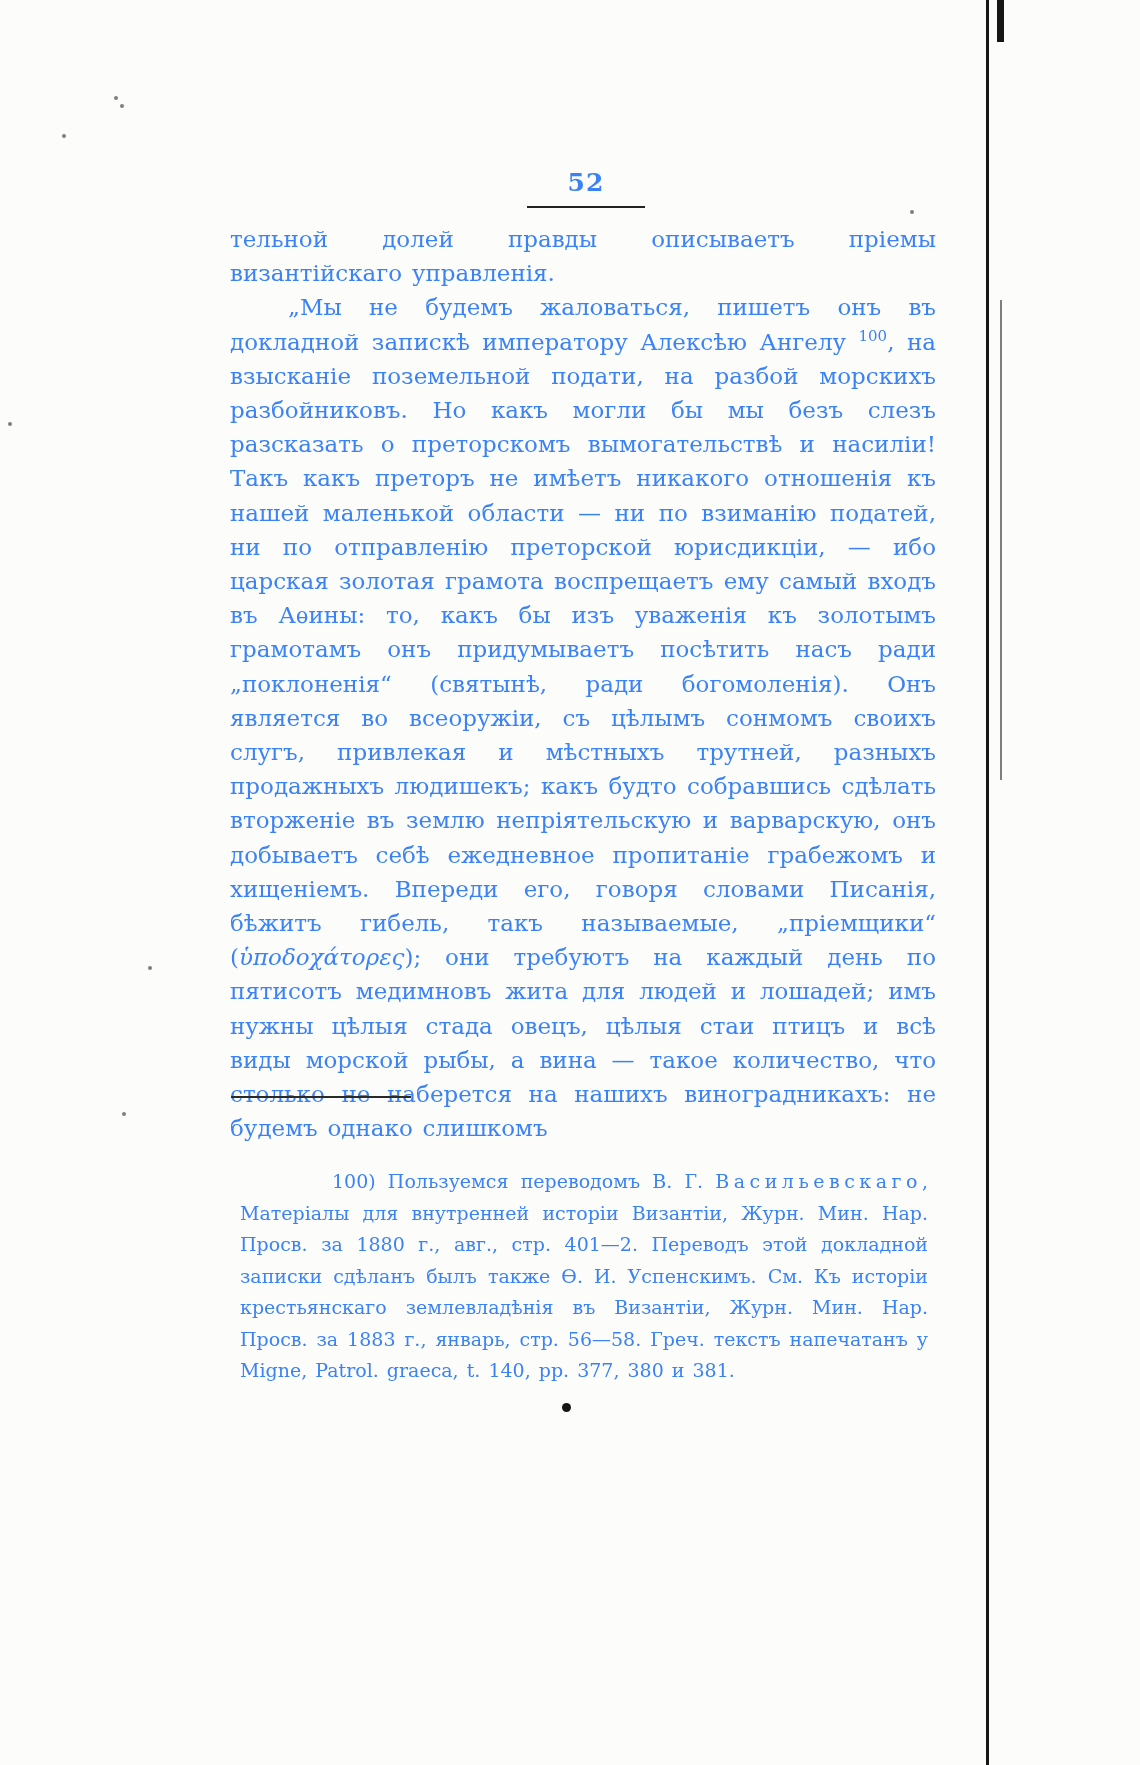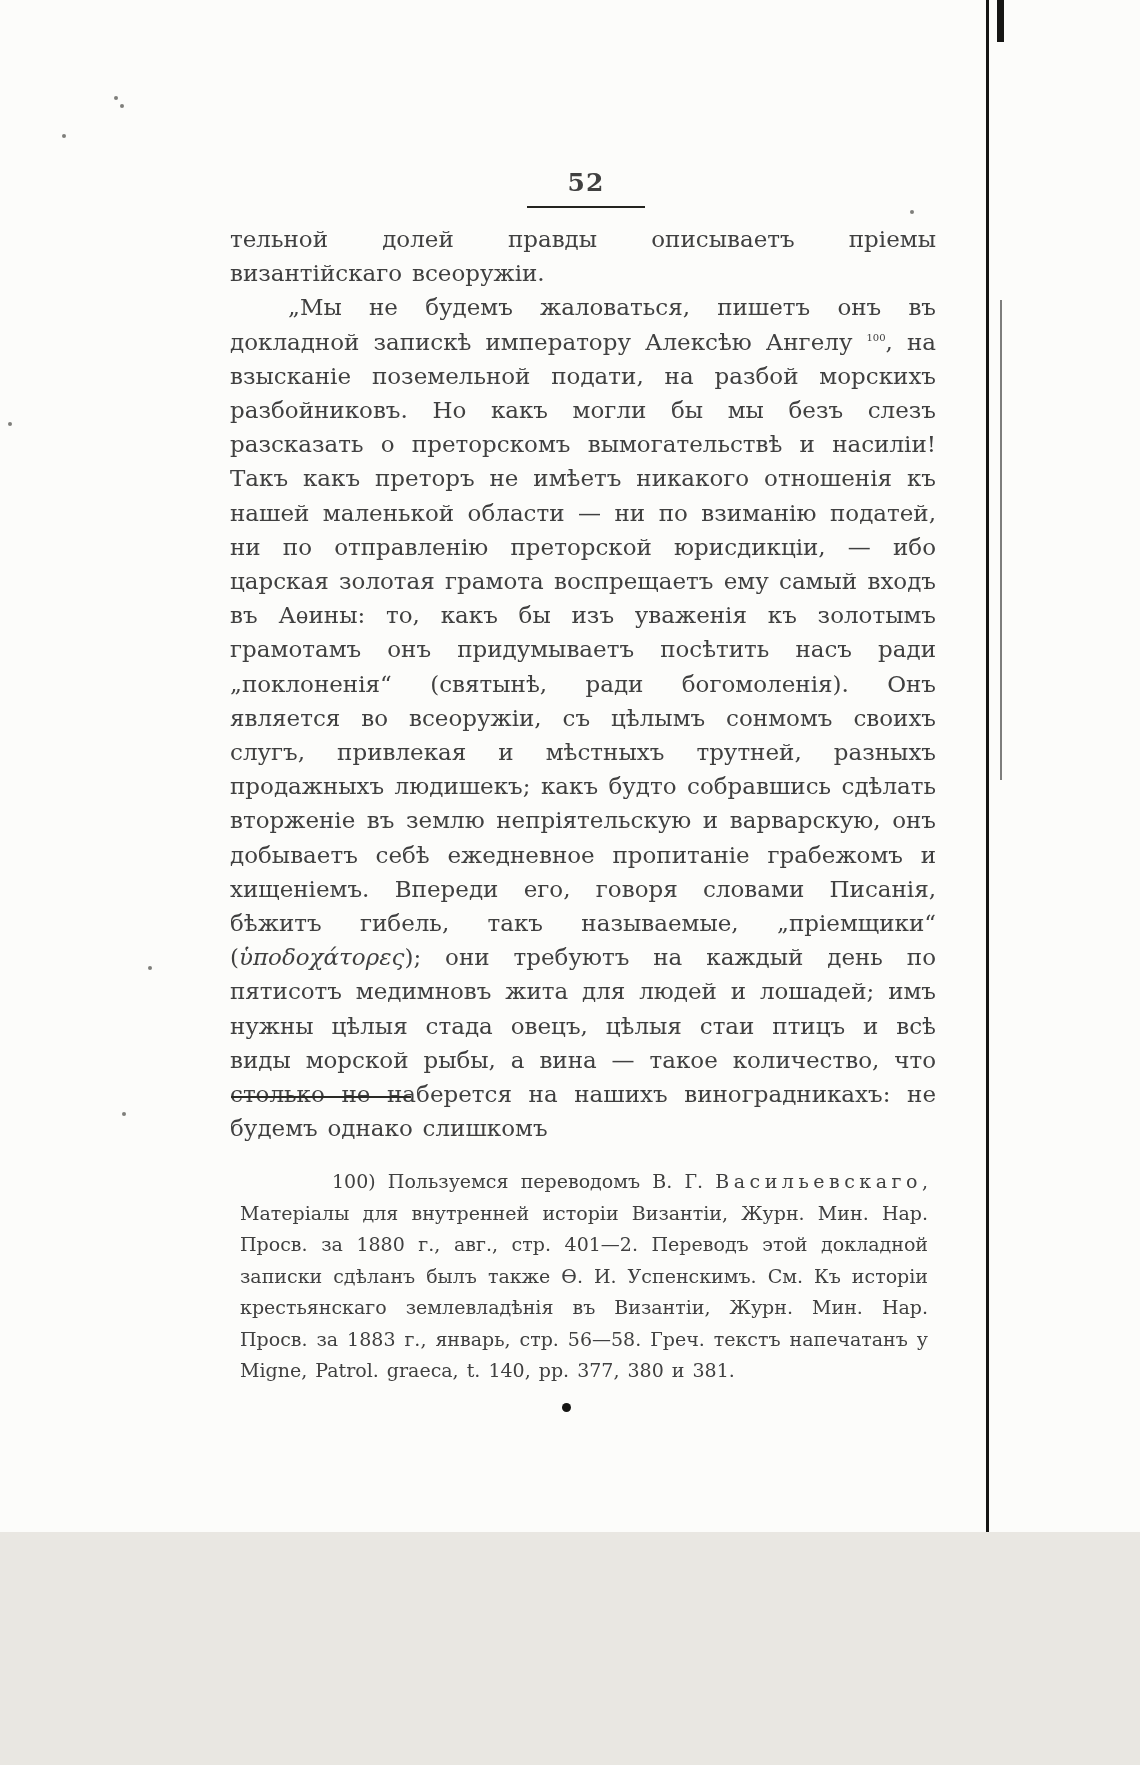--- a/index.html
+++ b/index.html
@@ -3,24 +3,24 @@
 <meta charset="utf-8">
 <style>
   html, body {
     margin: 0;
     padding: 0;
     background: #e9e7e2;
   }
   .page {
     position: relative;
     width: 1140px;
-    height: 1532px;
+    height: 1765px;
     background: #fcfcfa;
     font-family: "DejaVu Serif", "Liberation Serif", serif;
-    color: #404040;
+    color: #3b82f6;
     overflow: hidden;
   }
   .page-number {
     position: absolute;
     top: 168px;
     left: 520px;
     width: 132px;
     text-align: center;
     font-size: 25px;
     font-weight: bold;
@@ -40,21 +40,21 @@
     left: 230px;
     width: 706px;
     font-size: 23px;
     line-height: 34.2px;
     text-align: justify;
     word-spacing: 2.5px;
   }
   .para { margin: 0; }
   .para.indent { text-indent: 58px; }
   sup.fn-ref {
-    font-size: 10px;
+    font-size: 15px;
     line-height: 0;
     vertical-align: super;
     margin-top: 16px;
   }
   .greek { font-style: italic; }
   .footnote-rule {
     position: absolute;
     top: 1096px;
     left: 231px;
     width: 180px;
@@ -94,21 +94,21 @@
 </style>
 </head>
 <body>
 
 <div class="page">
 
   <div class="page-number">52</div>
   <div class="page-number-rule"></div>
 
   <div class="main-text">
-    <p class="para"><span>тельной долей правды описываетъ пріемы византійскаго всеоружіи.</span></p>
+    <p class="para"><span>тельной долей правды описываетъ пріемы византійскаго управленія.</span></p>
     <p class="para indent"><span>„Мы не будемъ жаловаться, пишетъ онъ въ докладной запискѣ императору Алексѣю Ангелу </span><sup class="fn-ref">100</sup><span>, на взысканіе поземельной подати, на разбой морскихъ разбойниковъ. Но какъ могли бы мы безъ слезъ разсказать о преторскомъ вымогательствѣ и насиліи! Такъ какъ преторъ не имѣетъ никакого отношенія къ нашей маленькой области — ни по взиманію податей, ни по отправленію преторской юрисдикціи, — ибо царская золотая грамота воспрещаетъ ему самый входъ въ Аѳины: то, какъ бы изъ уваженія къ золотымъ грамотамъ онъ придумываетъ посѣтить насъ ради „поклоненія“ (святынѣ, ради богомоленія). Онъ является во всеоружіи, съ цѣлымъ сонмомъ своихъ слугъ, привлекая и мѣстныхъ трутней, разныхъ продажныхъ людишекъ; какъ будто собравшись сдѣлать вторженіе въ землю непріятельскую и варварскую, онъ добываетъ себѣ ежедневное пропитаніе грабежомъ и хищеніемъ. Впереди его, говоря словами Писанія, бѣжитъ гибель, такъ называемые, „пріемщики“ (</span><span class="greek">ὑποδοχάτορες</span><span>); они требуютъ на каждый день по пятисотъ медимновъ жита для людей и лошадей; имъ нужны цѣлыя стада овецъ, цѣлыя стаи птицъ и всѣ виды морской рыбы, а вина — такое количество, что столько не наберется на нашихъ виноградникахъ: не будемъ однако слишкомъ</span></p>
   </div>
 
   <div class="footnote-rule"></div>
 
   <div class="footnote">
     <p><span>100) Пользуемся переводомъ В. Г. </span><span class="spaced">Васильевскаго</span><span>, Матеріалы для внутренней исторіи Византіи, Журн. Мин. Нар. Просв. за 1880 г., авг., стр. 401—2. Переводъ этой докладной записки сдѣланъ былъ также Ѳ. И. Успенскимъ. См. Къ исторіи крестьянскаго землевладѣнія въ Византіи, Журн. Мин. Нар. Просв. за 1883 г., январь, стр. 56—58. Греч. текстъ напечатанъ у Migne, Patrol. graeca, t. 140, pp. 377, 380 и 381.</span></p>
   </div>
 
   <div class="dot center-mark"></div>

